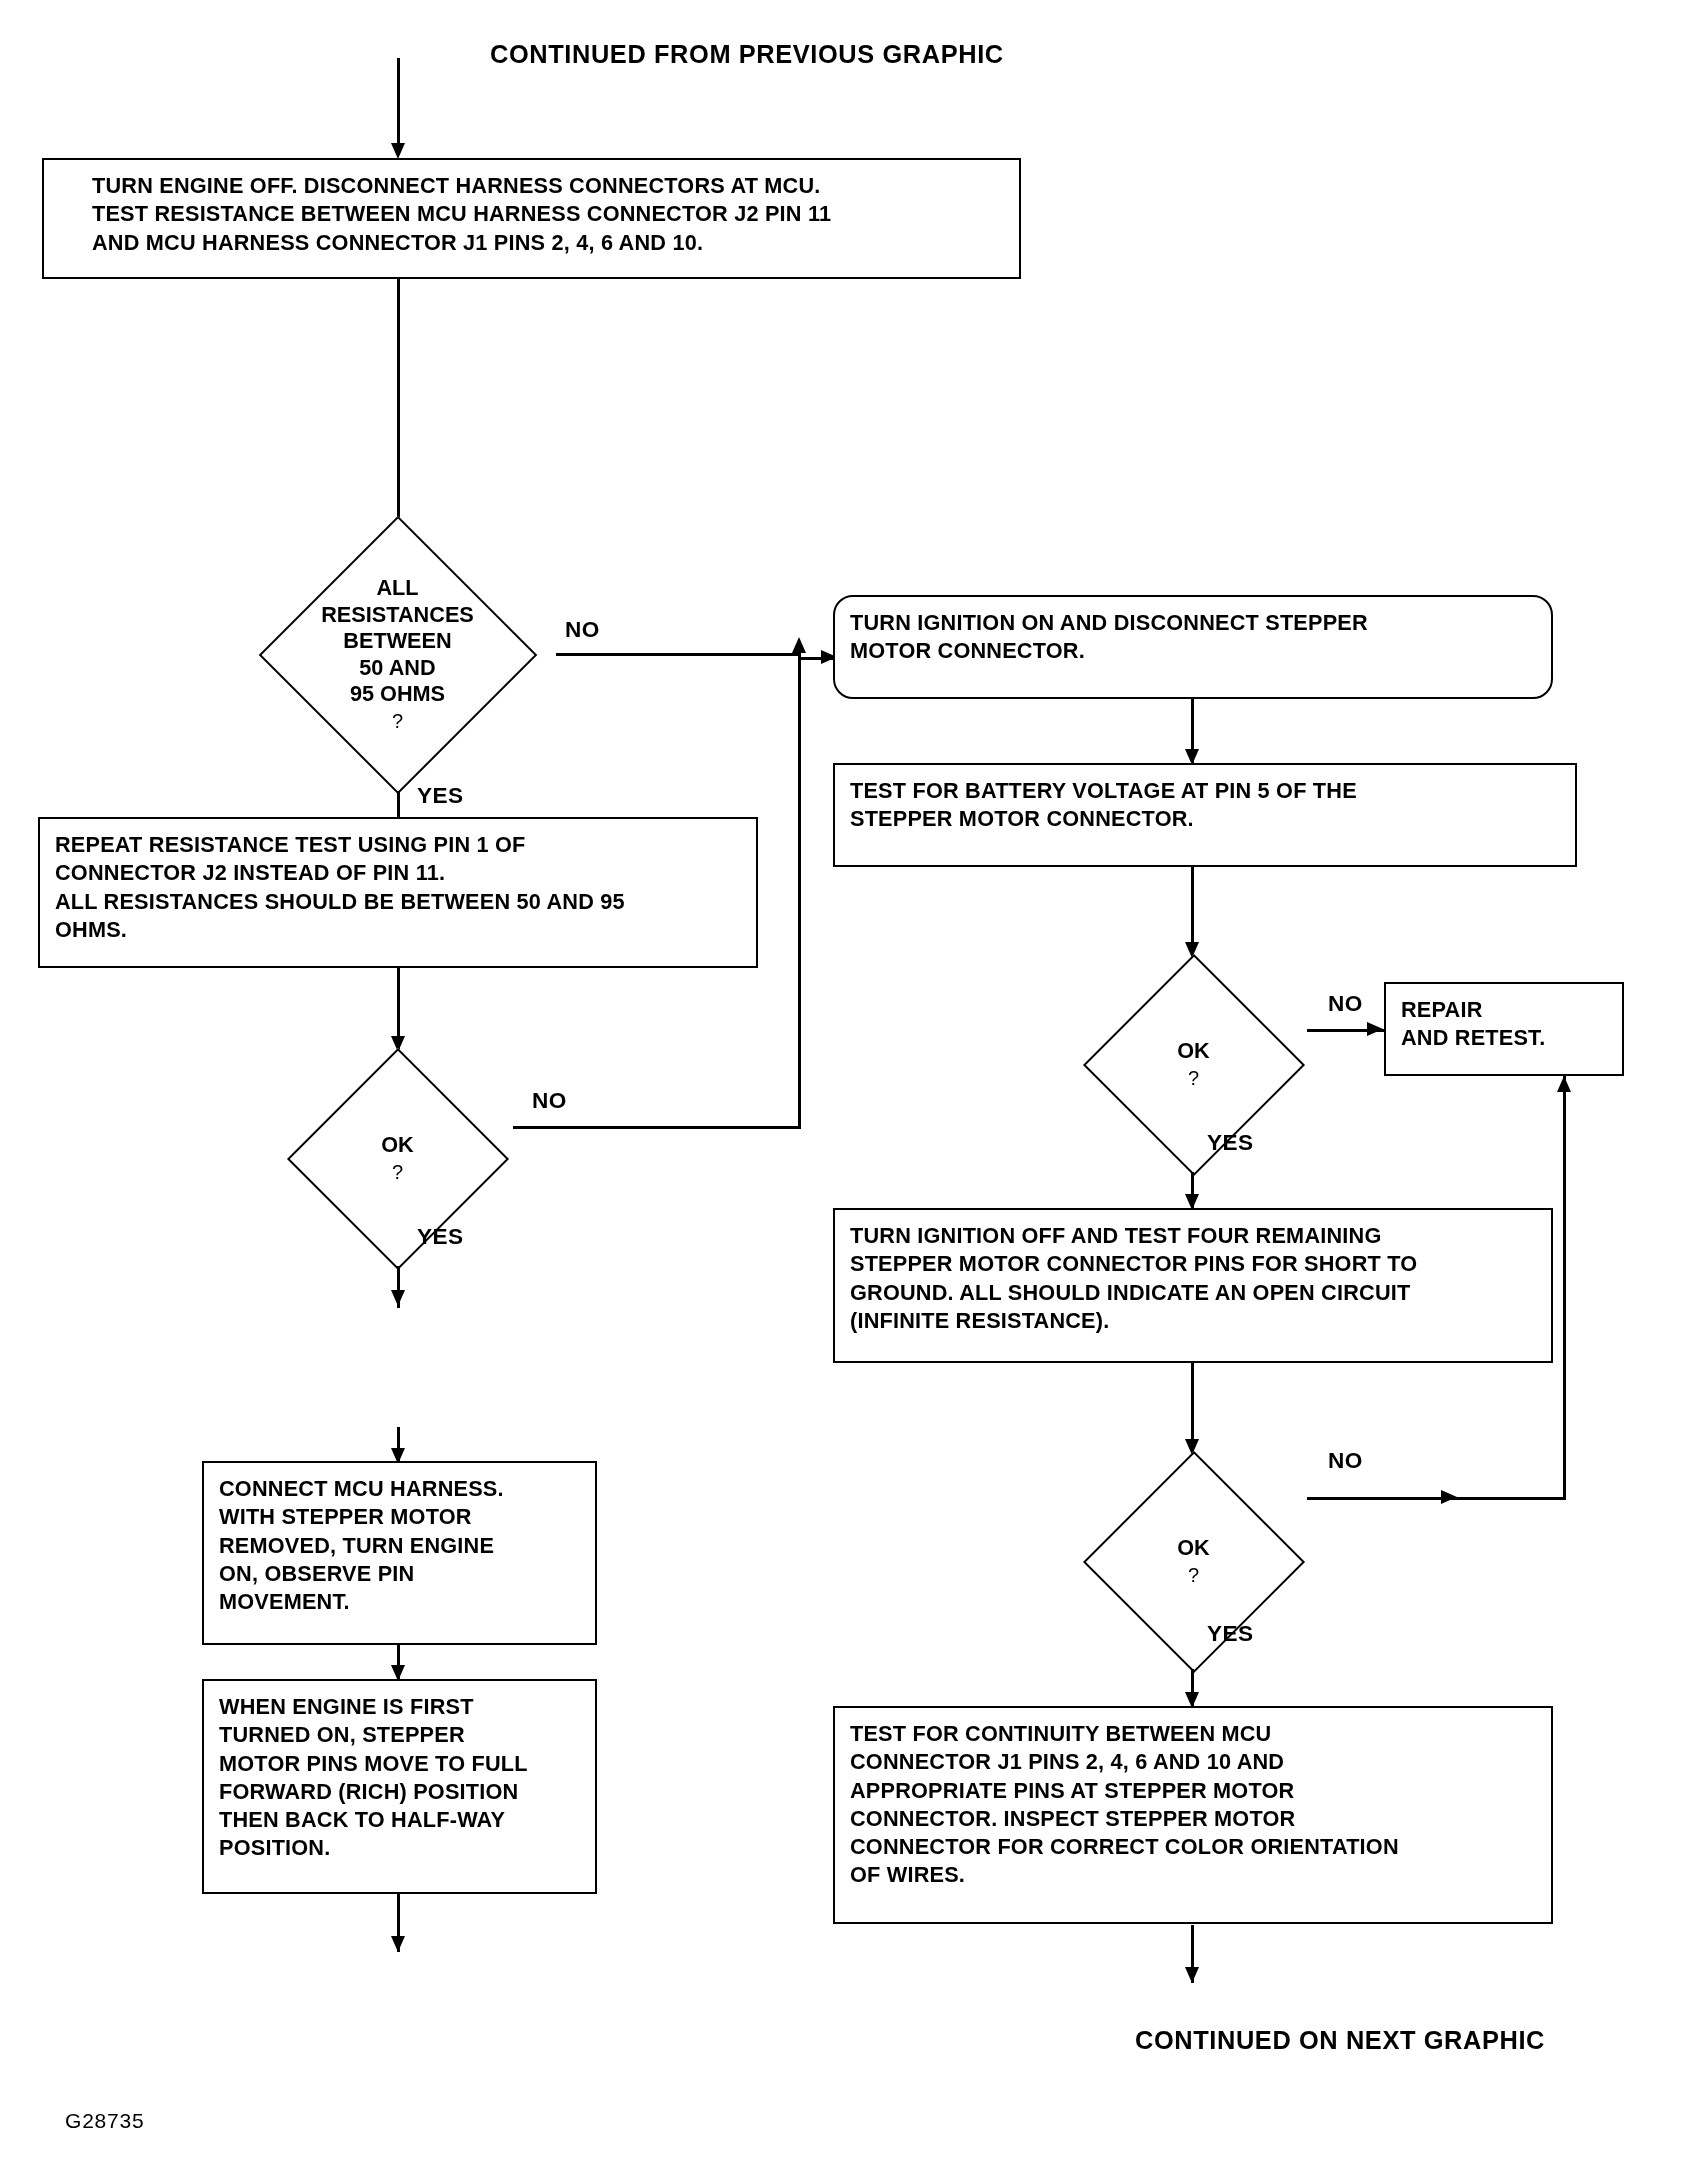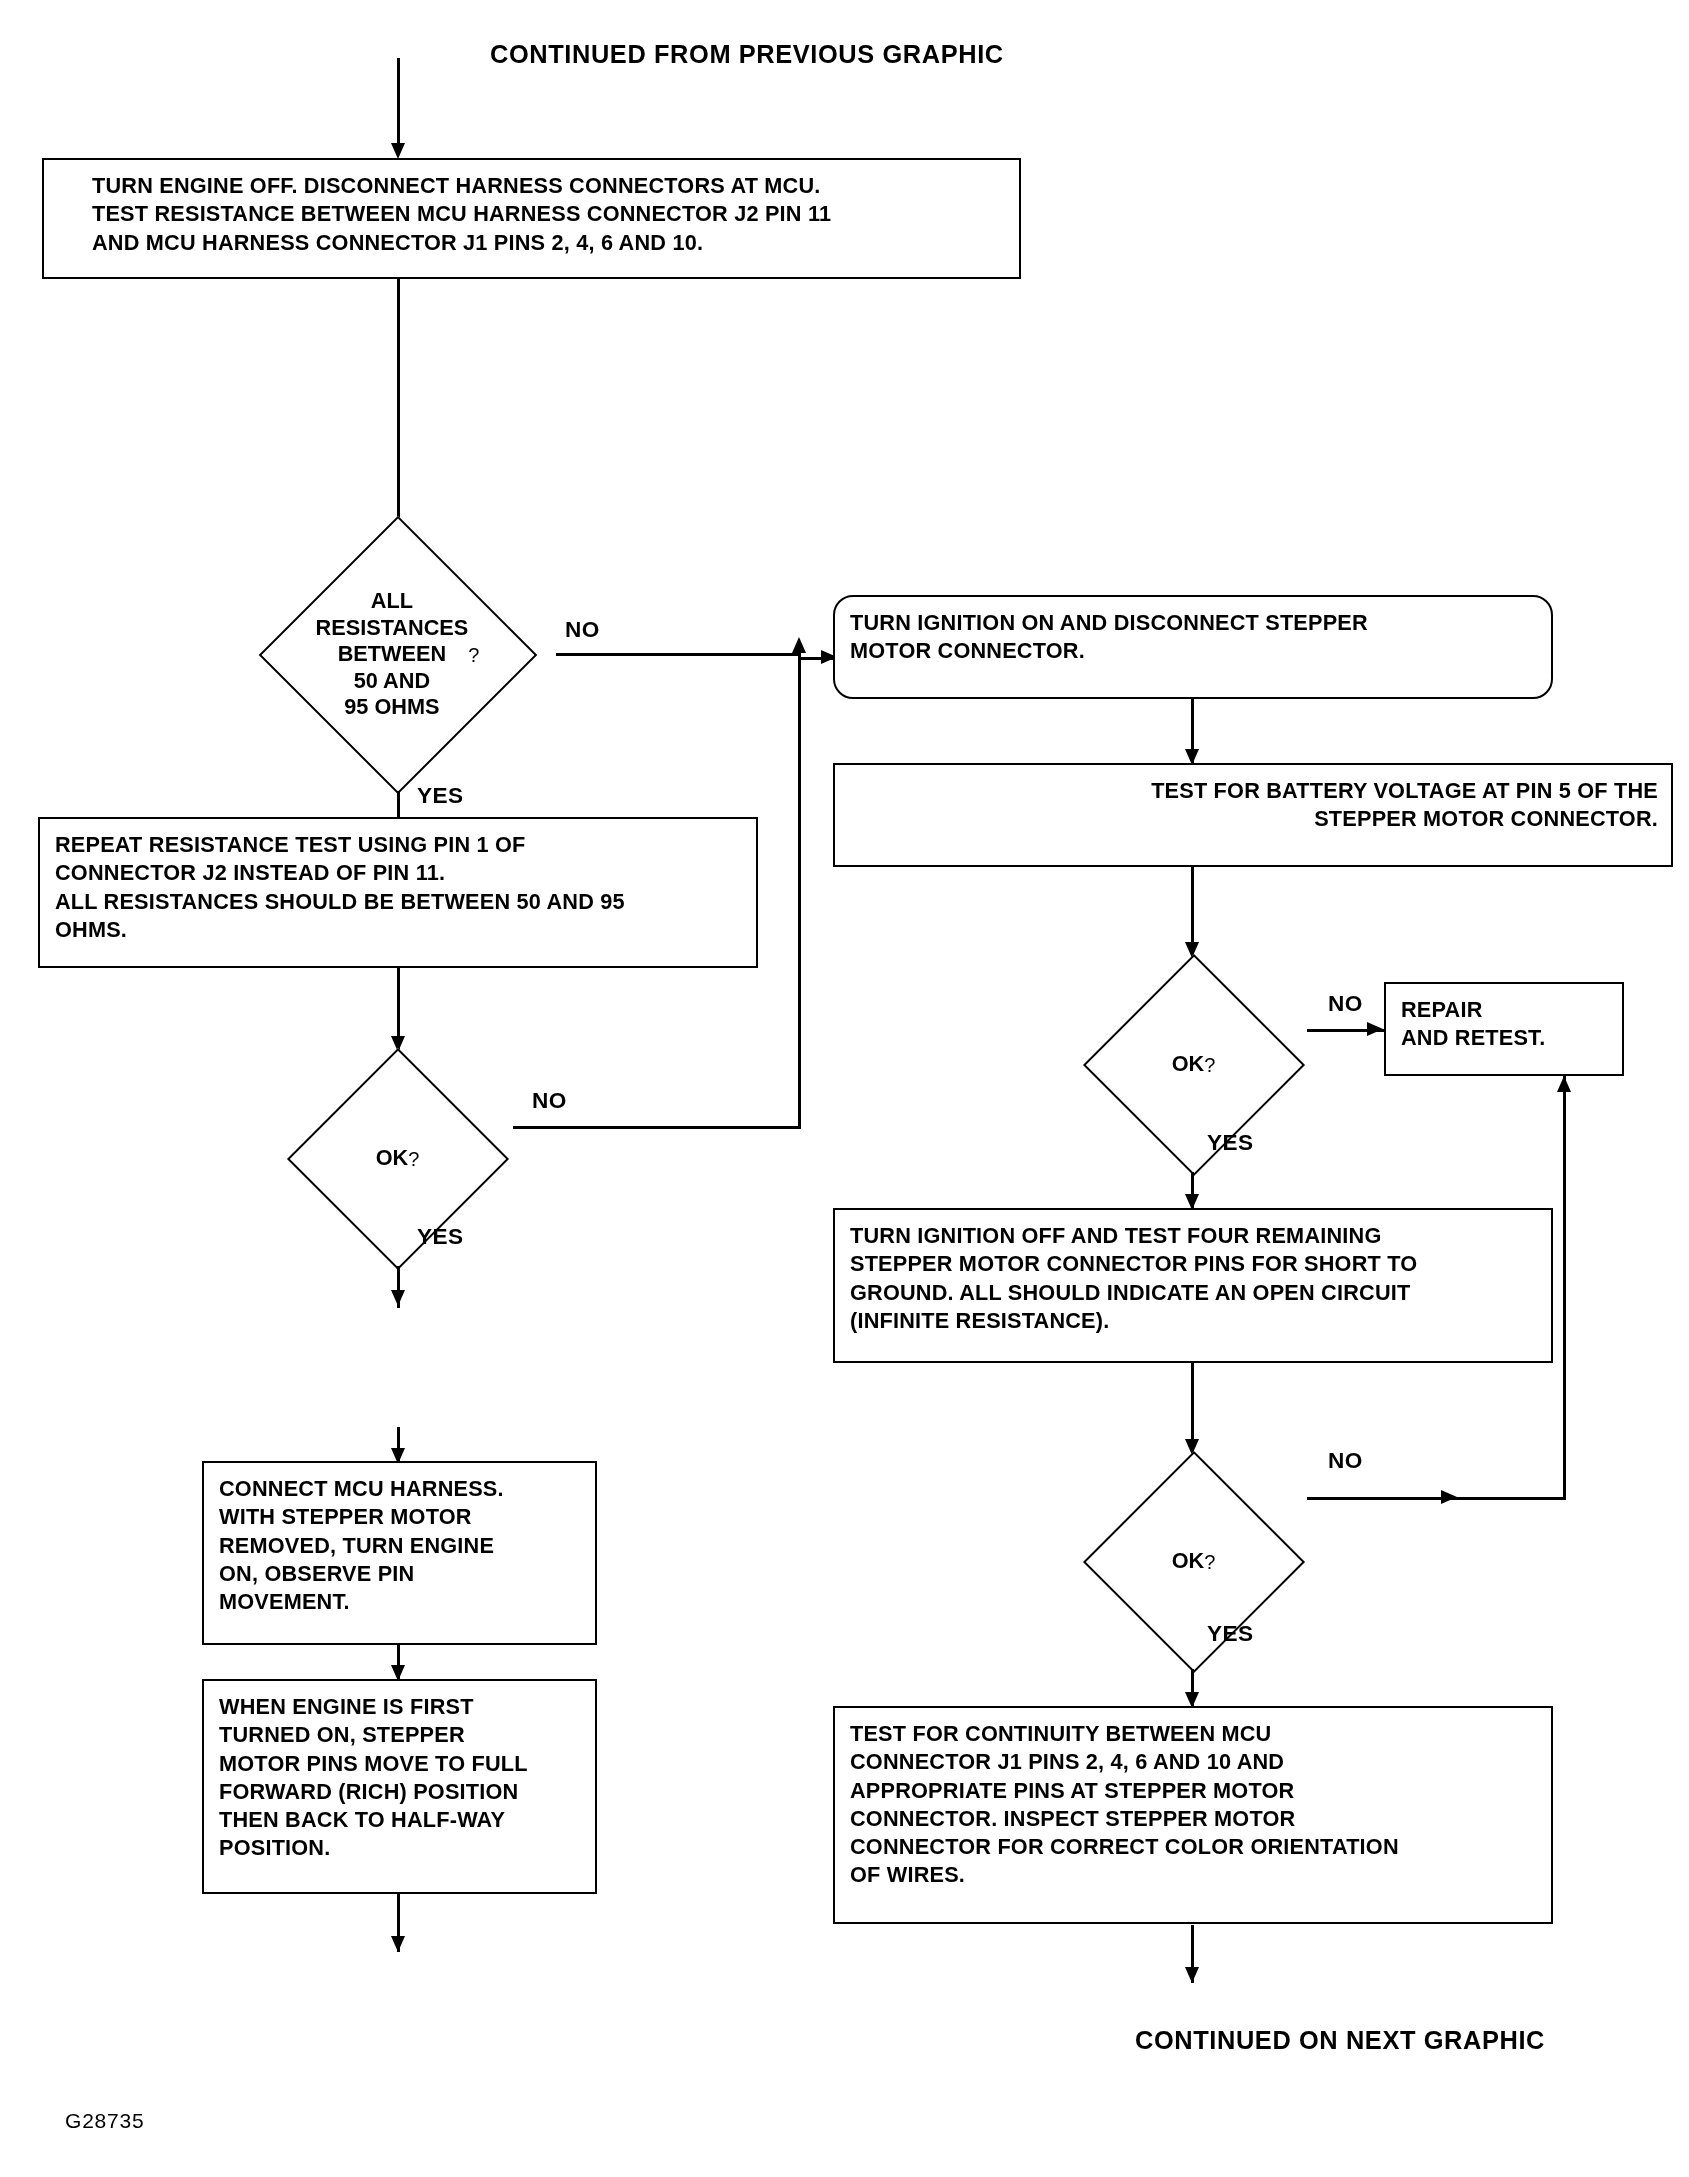--- a/index.html
+++ b/index.html
@@ -94,21 +94,21 @@
     background: #fff;
     transform: translate(-50%, -50%) rotate(45deg);
   }
   .diamond .dtext {
     position: absolute;
     left: 0;
     top: 0;
     width: 100%;
     height: 100%;
     display: flex;
-    flex-direction: row;
+    flex-direction: column;
     align-items: center;
     justify-content: center;
     text-align: center;
     font-size: 21.7px;
     line-height: 1.22;
     font-weight: 600;
     white-space: pre-line;
   }
   .qmark {
     display: block;
@@ -202,21 +202,21 @@
 
   <div class="vline" style="left:397px; top:1894px; height:58px;"></div>
   <div class="arrow-down" style="left:391px; top:1936px;"></div>
 
   <div class="node" style="left:833px; top:595px; width:720px; height:104px;border-radius:20px;">TURN IGNITION ON AND DISCONNECT STEPPER
 MOTOR CONNECTOR.</div>
 
   <div class="vline" style="left:1191px; top:699px; height:66px;"></div>
   <div class="arrow-down" style="left:1185px; top:749px;"></div>
 
-  <div class="node" style="left:833px; top:763px; width:840px; height:104px;text-align:right;">TEST FOR BATTERY VOLTAGE AT PIN 5 OF THE
+  <div class="node" style="left:833px; top:763px; width:744px; height:104px;">TEST FOR BATTERY VOLTAGE AT PIN 5 OF THE
 STEPPER MOTOR CONNECTOR.</div>
 
   <div class="vline" style="left:1191px; top:866px; height:94px;"></div>
   <div class="arrow-down" style="left:1185px; top:942px;"></div>
 
   <div class="diamond" style="left:1078px; top:956px; width:231px; height:217px;">
     <div class="shape" style="width:153px; height:153px;"></div>
     <div class="dtext">
       <span>OK</span>
       <span class="qmark">?</span>

